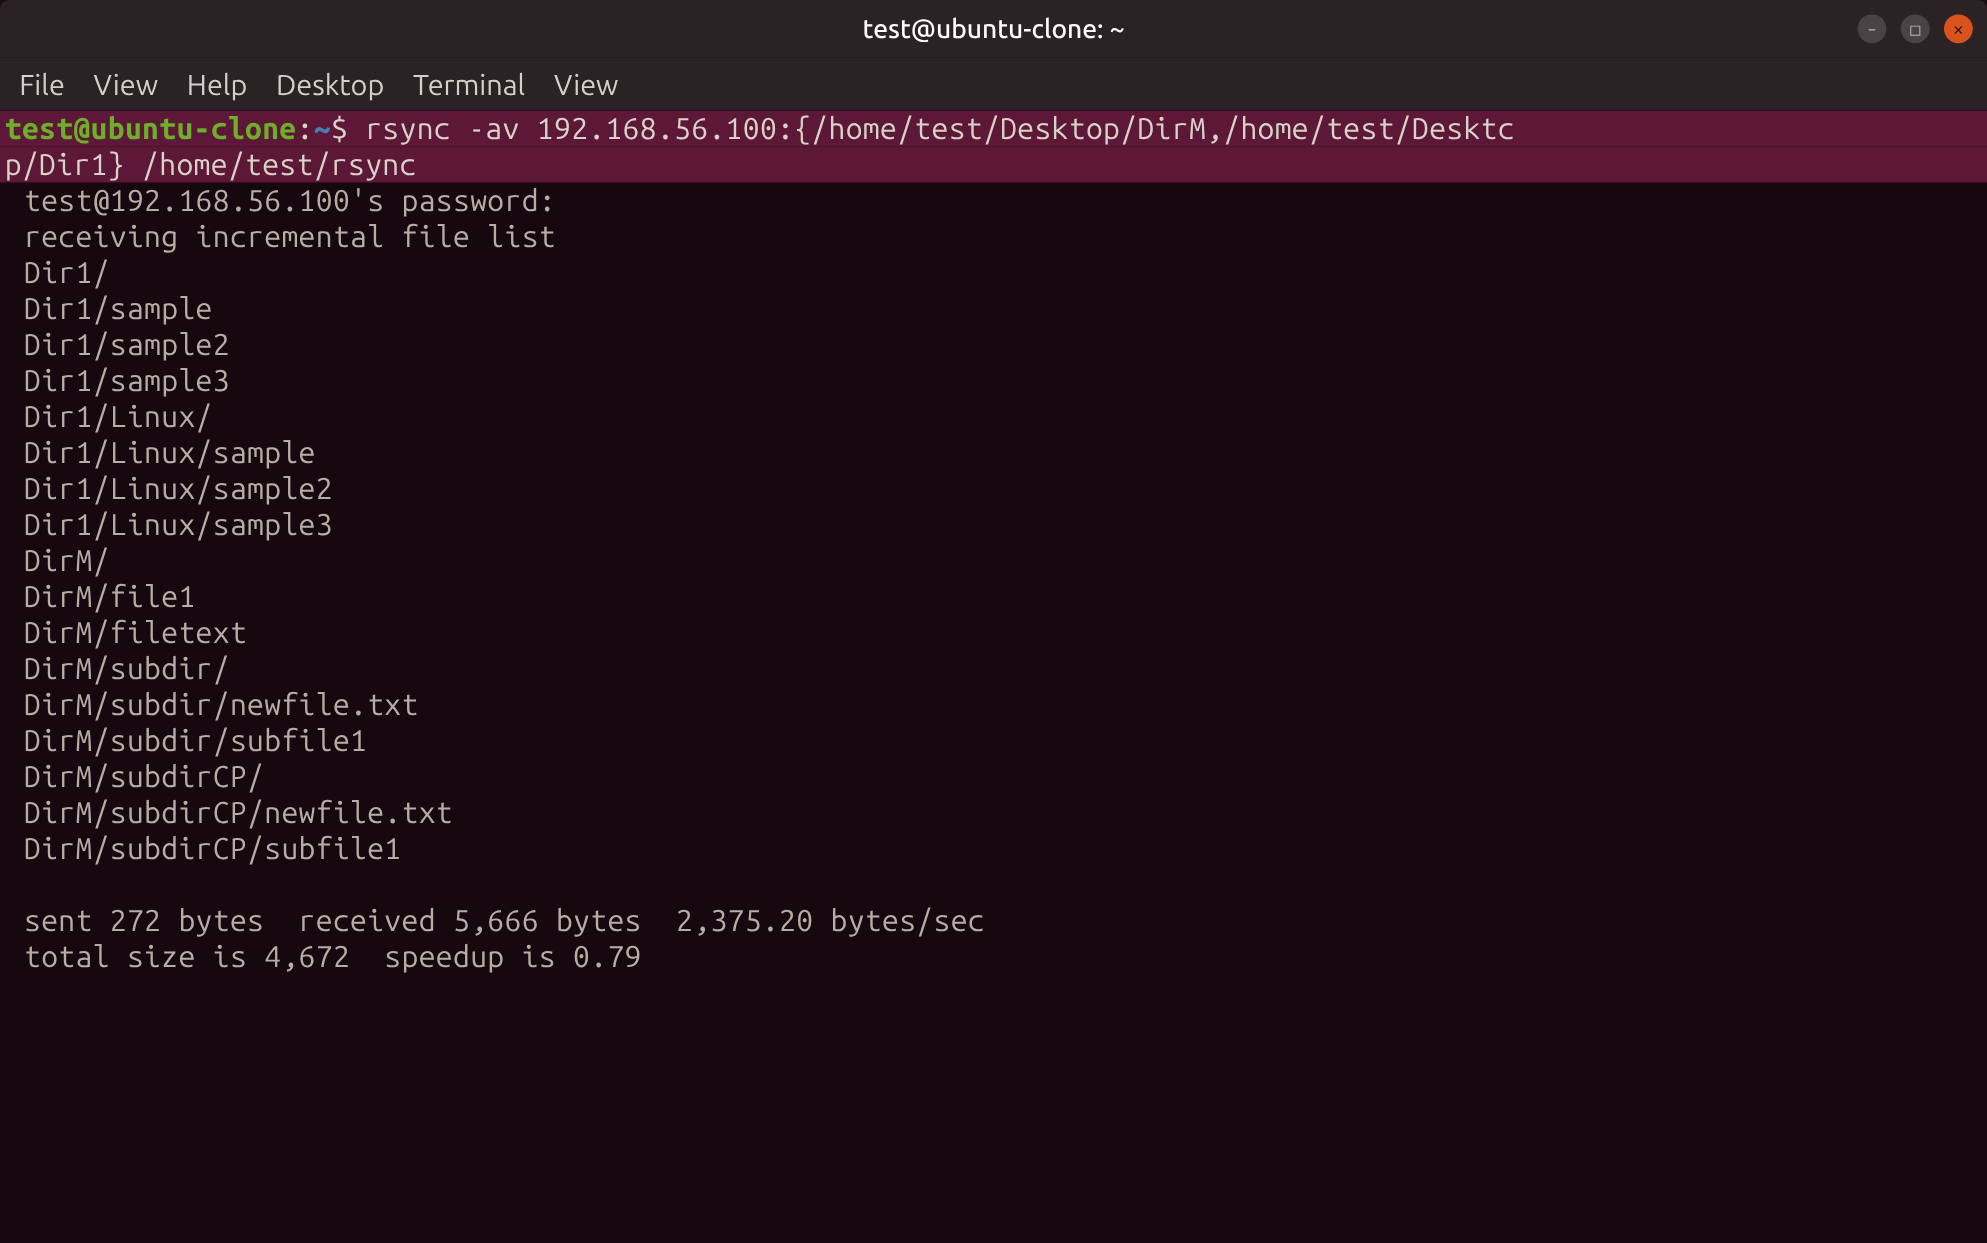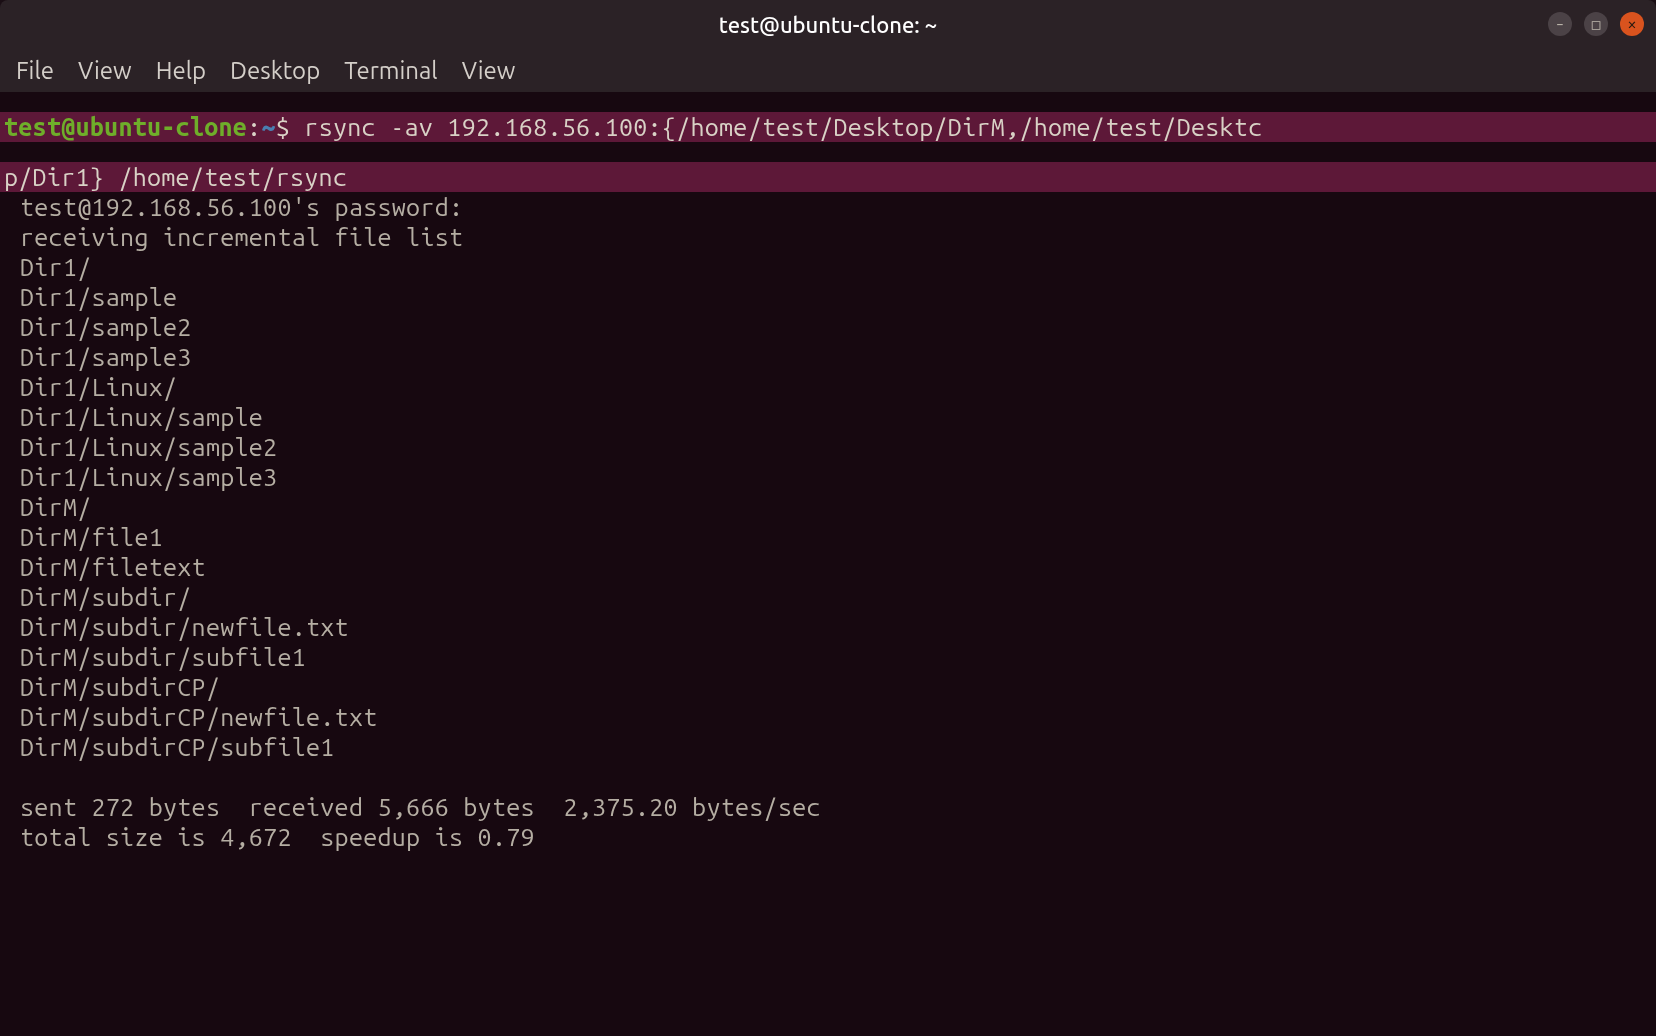--- a/index.html
+++ b/index.html
@@ -91,21 +91,20 @@
     color: #b5aea3;
     white-space: pre;
     overflow: hidden;
     letter-spacing: 0.3px;
   }
   .prompt-line {
     background: #5d1838;
     color: #d9d2c6;
     padding: 0 17px 0 4px;
     display: block;
-    margin-top: 20px;
   }
   .prompt-user {
     color: #6fae2a;
     font-weight: bold;
   }
   .prompt-path {
     color: #4a7eb0;
     font-weight: bold;
   }
   .prompt-sep {

